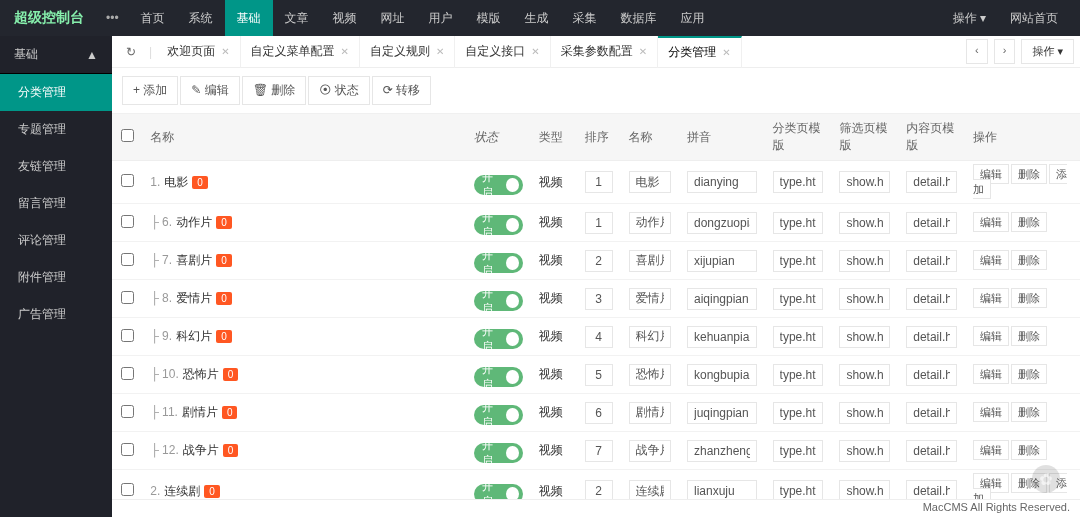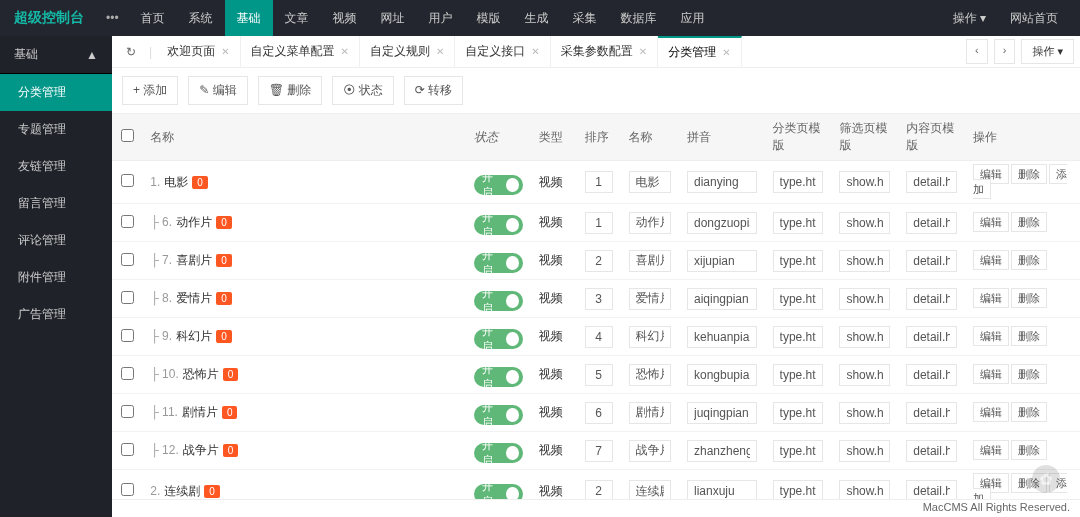--- a/index.html
+++ b/index.html
@@ -1,19 +1,19 @@
 <!DOCTYPE html>
 <html><head>
 <meta charset="utf-8">
 <style>
 * { margin: 0; padding: 0; box-sizing: border-box; font-family: -apple-system, "Microsoft YaHei", sans-serif; }
 body { background: #f2f2f2; width: 1080px; height: 517px; overflow: hidden; font-size: 12px; color: #333; }
 
 .topnav { background: #23262e; height: 36px; display: flex; align-items: center; padding: 0 10px; color: #fff; }
-.brand { color: #14b8a6; font-weight: bold; font-size: 14px; padding: 0 12px 0 4px; }
+.brand { color: #86efac; font-weight: bold; font-size: 14px; padding: 0 12px 0 4px; }
 .nav-dots { color: #aaa; padding: 0 10px; cursor: pointer; }
 .nav-item { padding: 0 12px; color: #ccc; cursor: pointer; height: 36px; line-height: 36px; }
 .nav-item.active { color: #fff; background: #009688; }
 .nav-spacer { flex: 1; }
 
 .sidebar { position: absolute; left: 0; top: 36px; bottom: 0; width: 112px; background: #20222a; color: #ccc; }
 .side-head { display: flex; align-items: center; justify-content: space-between; padding: 10px 14px; border-bottom: 1px solid #000; }
 .side-item { padding: 10px 18px; font-size: 12px; cursor: pointer; }
 .side-item.active { background: #009688; color: #fff; }
 
@@ -21,21 +21,21 @@
 .tabs { display: flex; align-items: center; background: #fff; border-bottom: 1px solid #eee; height: 32px; padding: 0 6px; gap: 2px; }
 .tab-refresh { padding: 4px 8px; cursor: pointer; color: #666; }
 .tab-sep { color: #ddd; padding: 0 3px; }
 .tab { padding: 0 10px; height: 32px; display: flex; align-items: center; gap: 6px; font-size: 12px; cursor: pointer; border-right: 1px solid #f0f0f0; }
 .tab.active { border-top: 2px solid #009688; color: #000; }
 .tab .close { color: #bbb; font-size: 10px; }
 .tab-right { margin-left: auto; display: flex; gap: 6px; }
 .tab-nav-btn { border: 1px solid #e6e6e6; padding: 4px 8px; cursor: pointer; color: #666; font-size: 11px;}
 .tab-op { border: 1px solid #e6e6e6; padding: 4px 10px; cursor: pointer; font-size: 11px; }
 
-.toolbar { background: #fff; padding: 8px 10px; border-bottom: 1px solid #f0f0f0; display: flex; gap: 10px; }
+.toolbar { background: #fff; padding: 8px 10px; border-bottom: 1px solid #f0f0f0; display: flex; gap: 2px; }
 .btn { border: 1px solid #e6e6e6; background: #fff; padding: 5px 10px; font-size: 12px; cursor: pointer; display: inline-flex; align-items: center; gap: 4px; color: #555; }
 
 .table-wrap { flex: 1; overflow: auto; background: #fff; }
 table { width: 100%; border-collapse: collapse; font-size: 12px; }
 th { background: #f6f6f6; text-align: left; padding: 6px 8px; font-weight: normal; color: #666; border-bottom: 1px solid #eee; }
 td { padding: 6px 8px; border-bottom: 1px solid #f2f2f2; vertical-align: middle; }
 .chk { width: 28px; text-align: center; }
 input[type=checkbox] { cursor: pointer; }
 .prefix { color: #999; margin-right: 4px; }
 .badge { background: #ff5722; color: #fff; padding: 1px 5px; border-radius: 2px; font-size: 10px; margin-left: 4px; }

